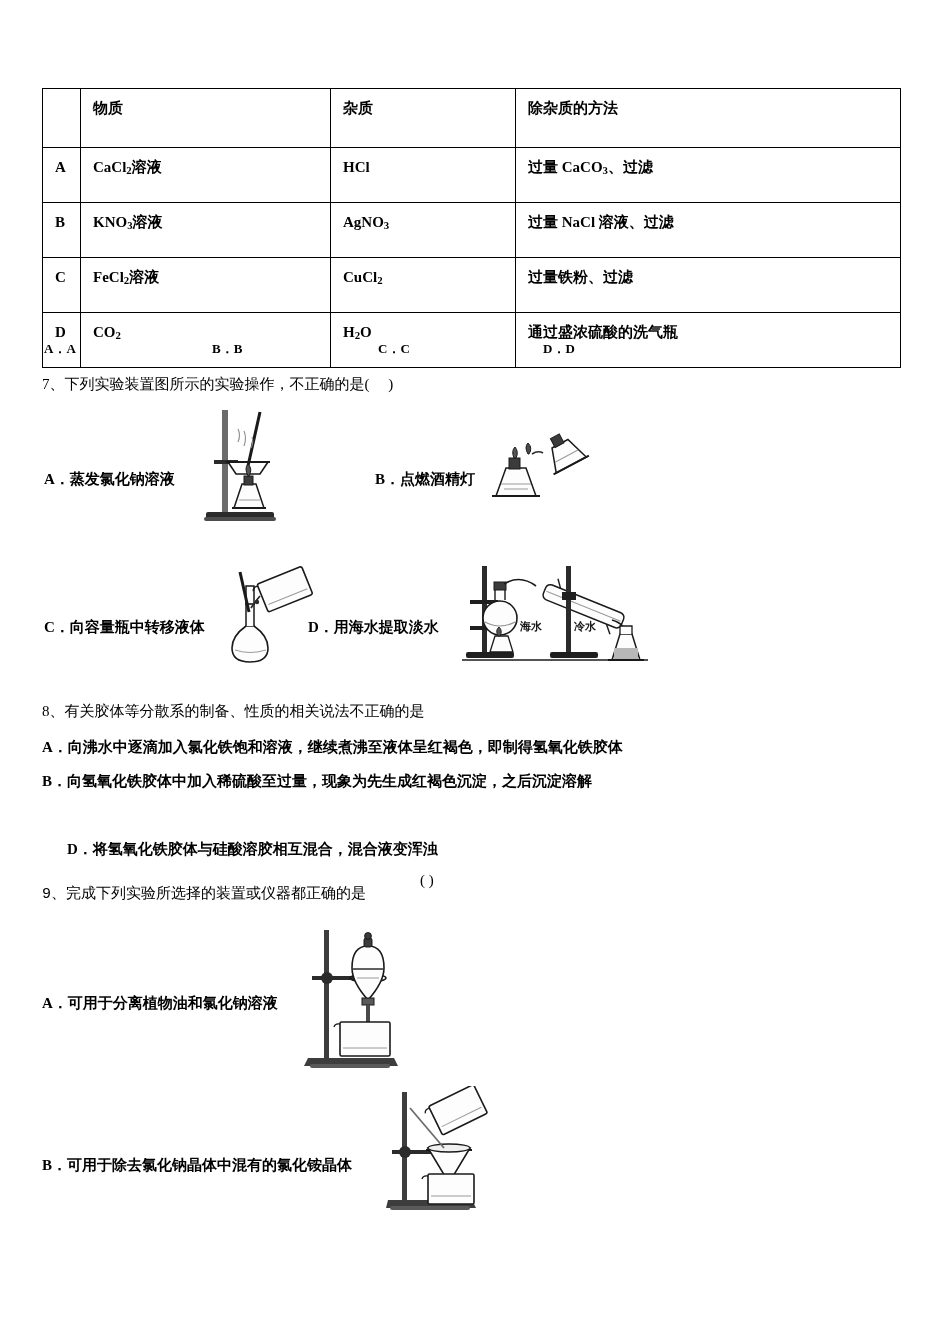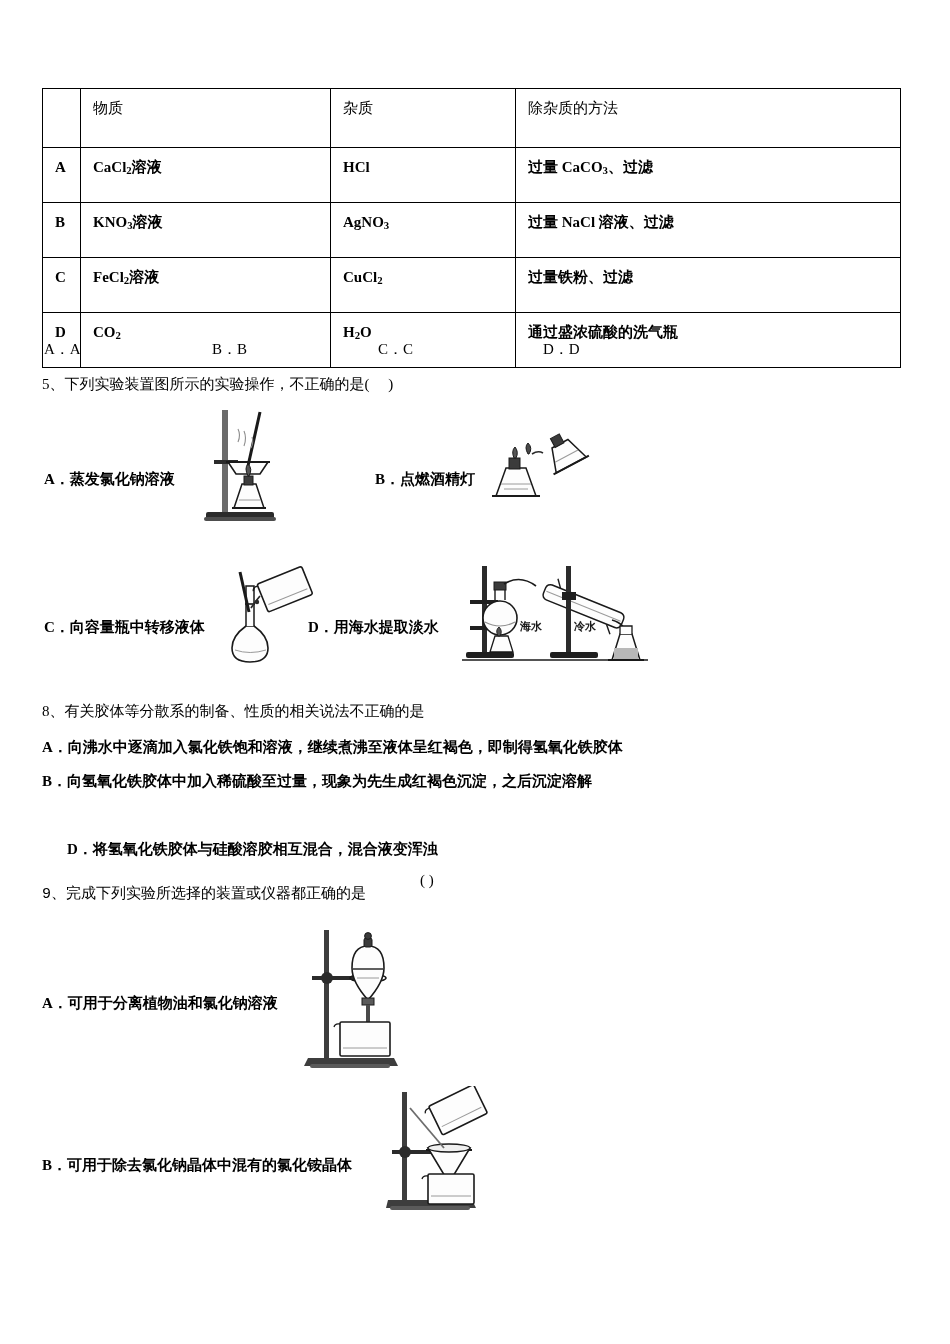--- a/index.html
+++ b/index.html
@@ -39,40 +39,40 @@
     font-size: 15px;
     line-height: 1.35;
     height: 30px;
   }
   .col-label { width: 38px; text-align: left; }
   .col-sub   { width: 250px; }
   .col-imp   { width: 185px; }
   .col-meth  { width: 385px; }
 
   .impurity-table .hdr td {
-    font-weight: normal;
+    font-weight: bold;
     height: 40px;
   }
   .impurity-table .datarow td {
     font-weight: bold;
     height: 36px;
   }
   sub {
     font-size: 0.72em;
     vertical-align: -0.22em;
   }
 
   
   .opts-row {
     position: absolute;
     left: 44px;
     top: 340px;
     width: 860px;
-    font-weight: normal;
-    font-size: 15px;
+    font-weight: bold;
+    font-size: 13px;
   }
   .opts-row span.opt {
     display: inline-block;
   }
   .opt-a { width: 168px; }
   .opt-b { width: 166px; }
   .opt-c { width: 165px; }
 
   .qline {
     position: absolute;
@@ -147,21 +147,21 @@
         <td><span>H</span><sub>2</sub><span>O</span></td>
         <td><span>通过盛浓硫酸的洗气瓶</span><sub></sub><span></span></td>
       </tr>
     </tbody>
   </table>
 
   <div class="opts-row">
     <span class="opt opt-a">A．A</span><span class="opt opt-b">B．B</span><span class="opt opt-c">C．C</span><span class="opt">D．D</span>
   </div>
 
-  <div class="qline" style="left:42px; top:373px;">5、下列实验装置图所示的实验操作，不正确的是(     )</div>
+  <div class="qline" style="left:42px; top:373px;">7、下列实验装置图所示的实验操作，不正确的是(     )</div>
 
   <div class="choice" style="left:44px; top:470px;">A．蒸发氯化钠溶液</div>
 
   <div class="fig" style="left:196px; top:404px;">
     <svg width="112" height="122" viewBox="0 0 112 122">
       <g stroke="#1a1a1a" fill="none" stroke-width="1.4">
 
         <rect x="26" y="6" width="6" height="104" fill="#6b6b6b" stroke="none"></rect>
 
         <rect x="10" y="108" width="68" height="7" rx="2" fill="#2b2b2b" stroke="none"></rect>

